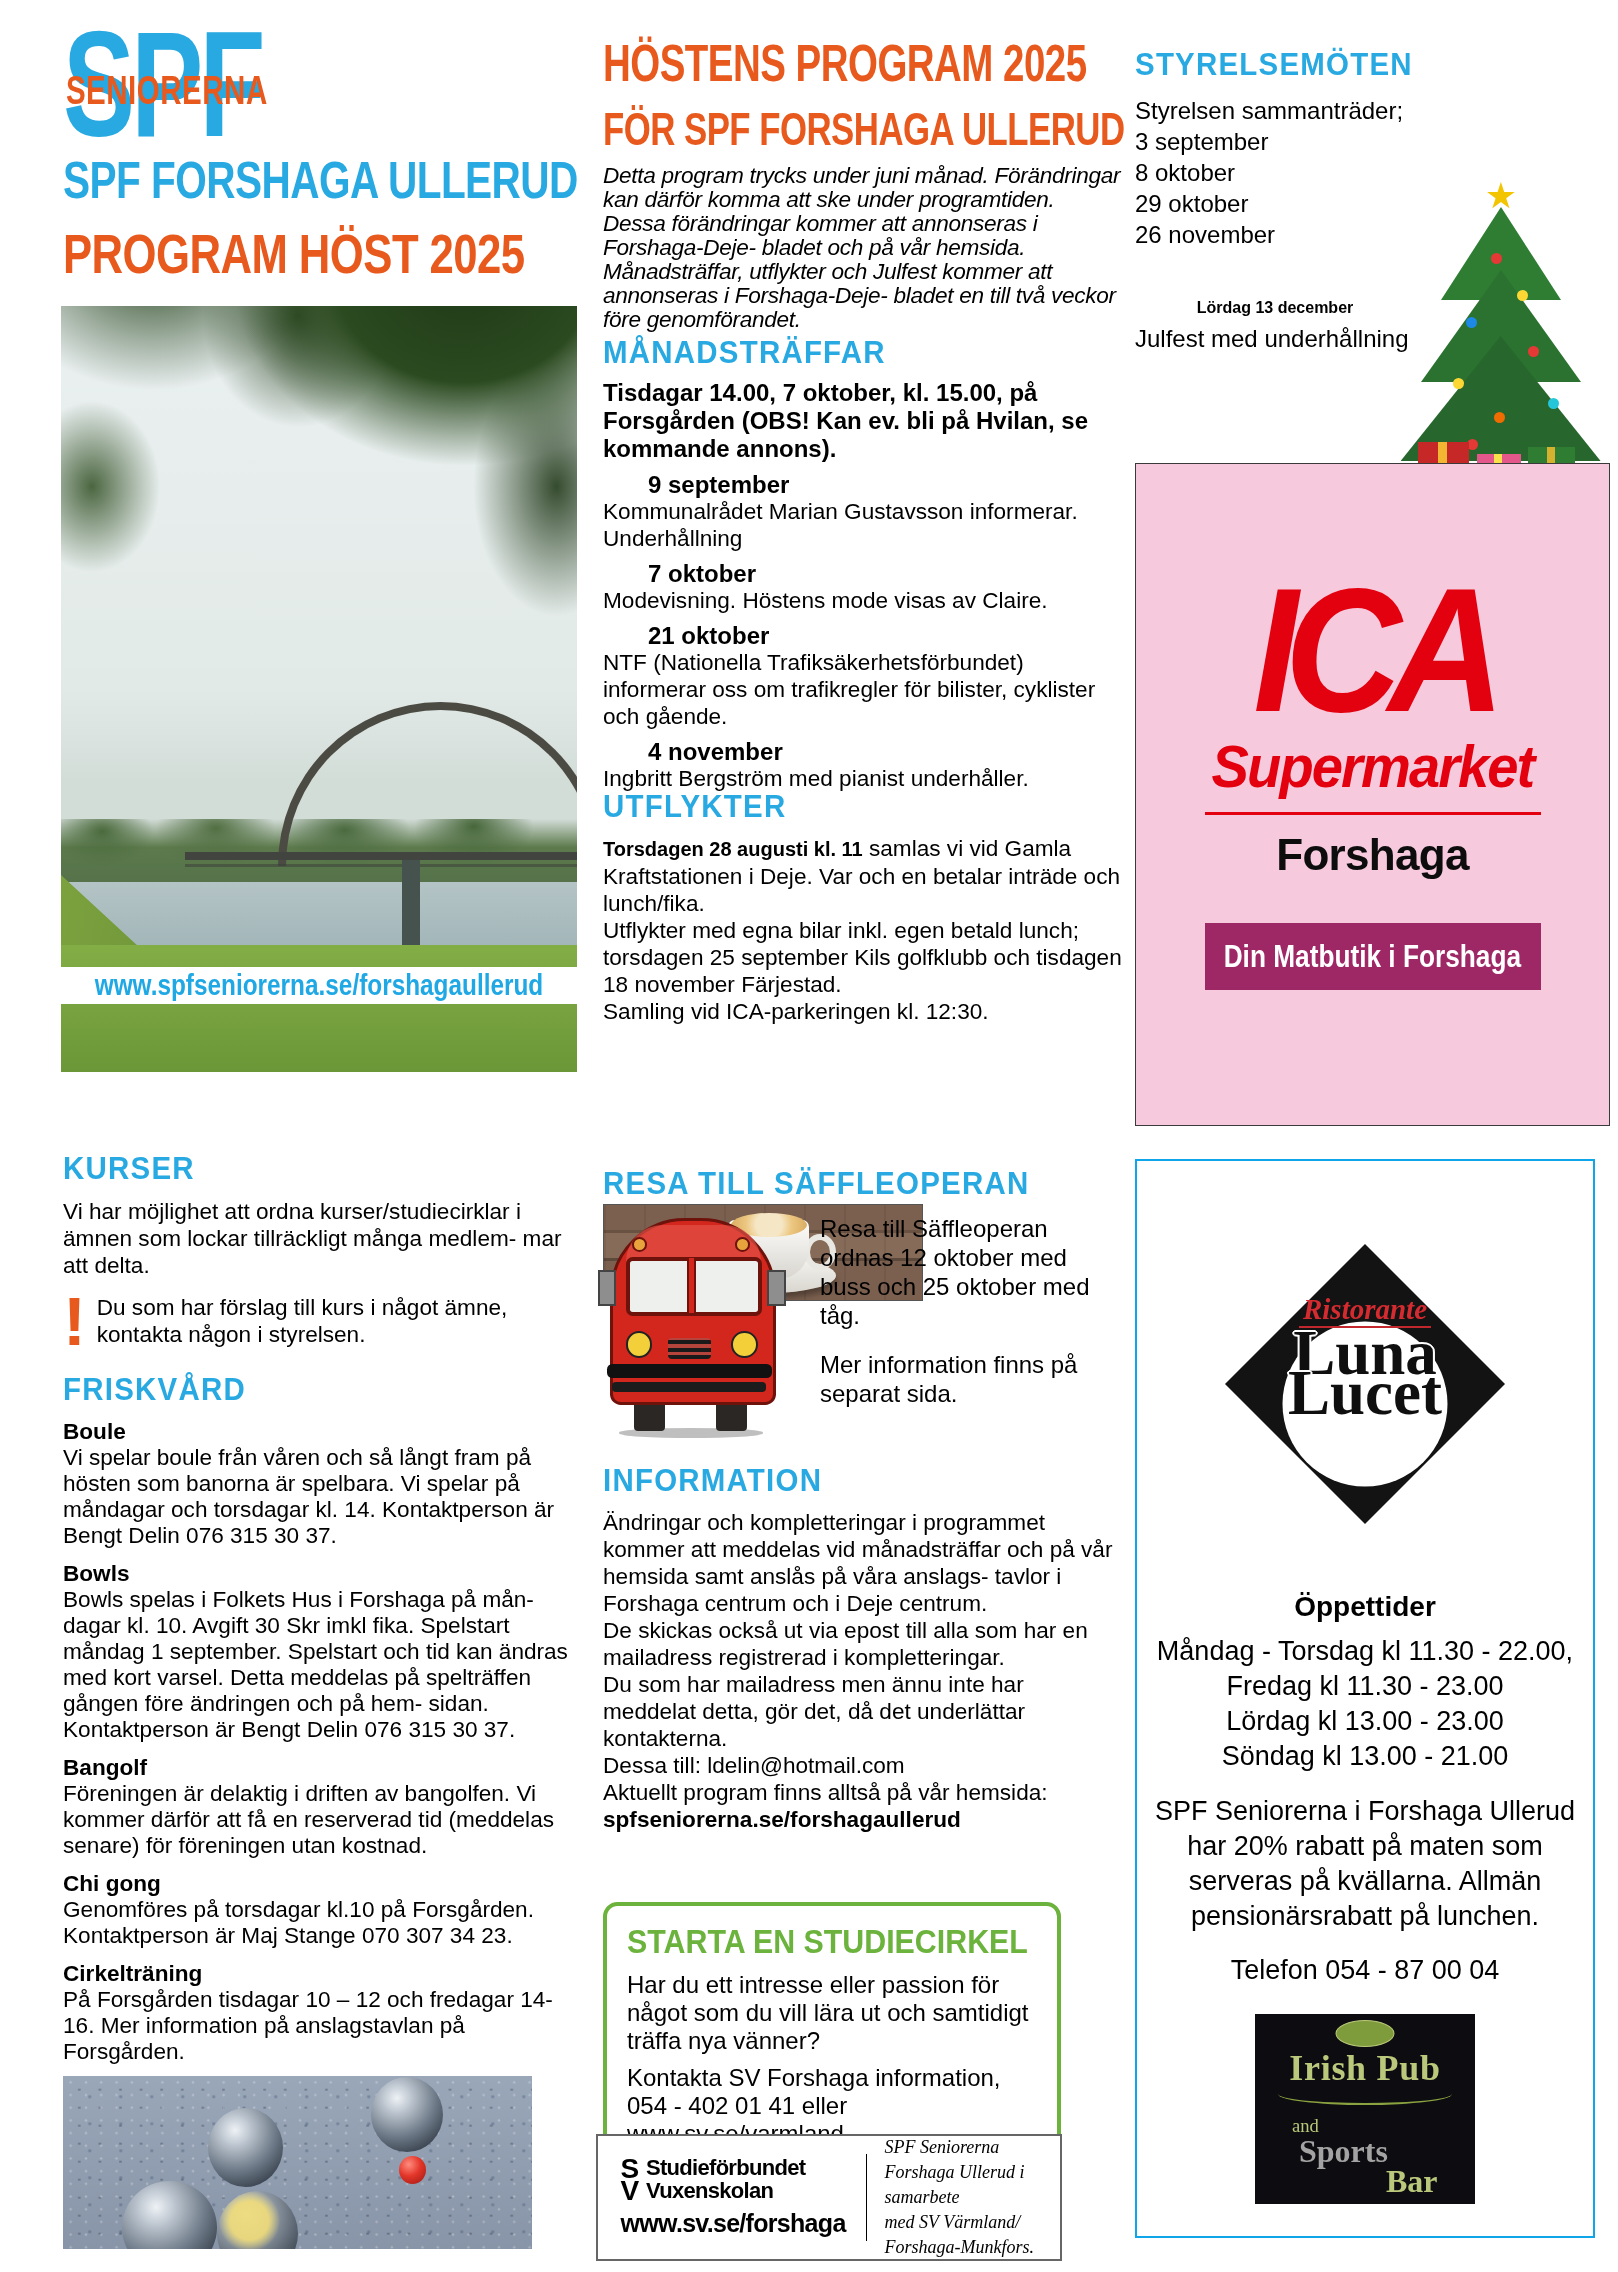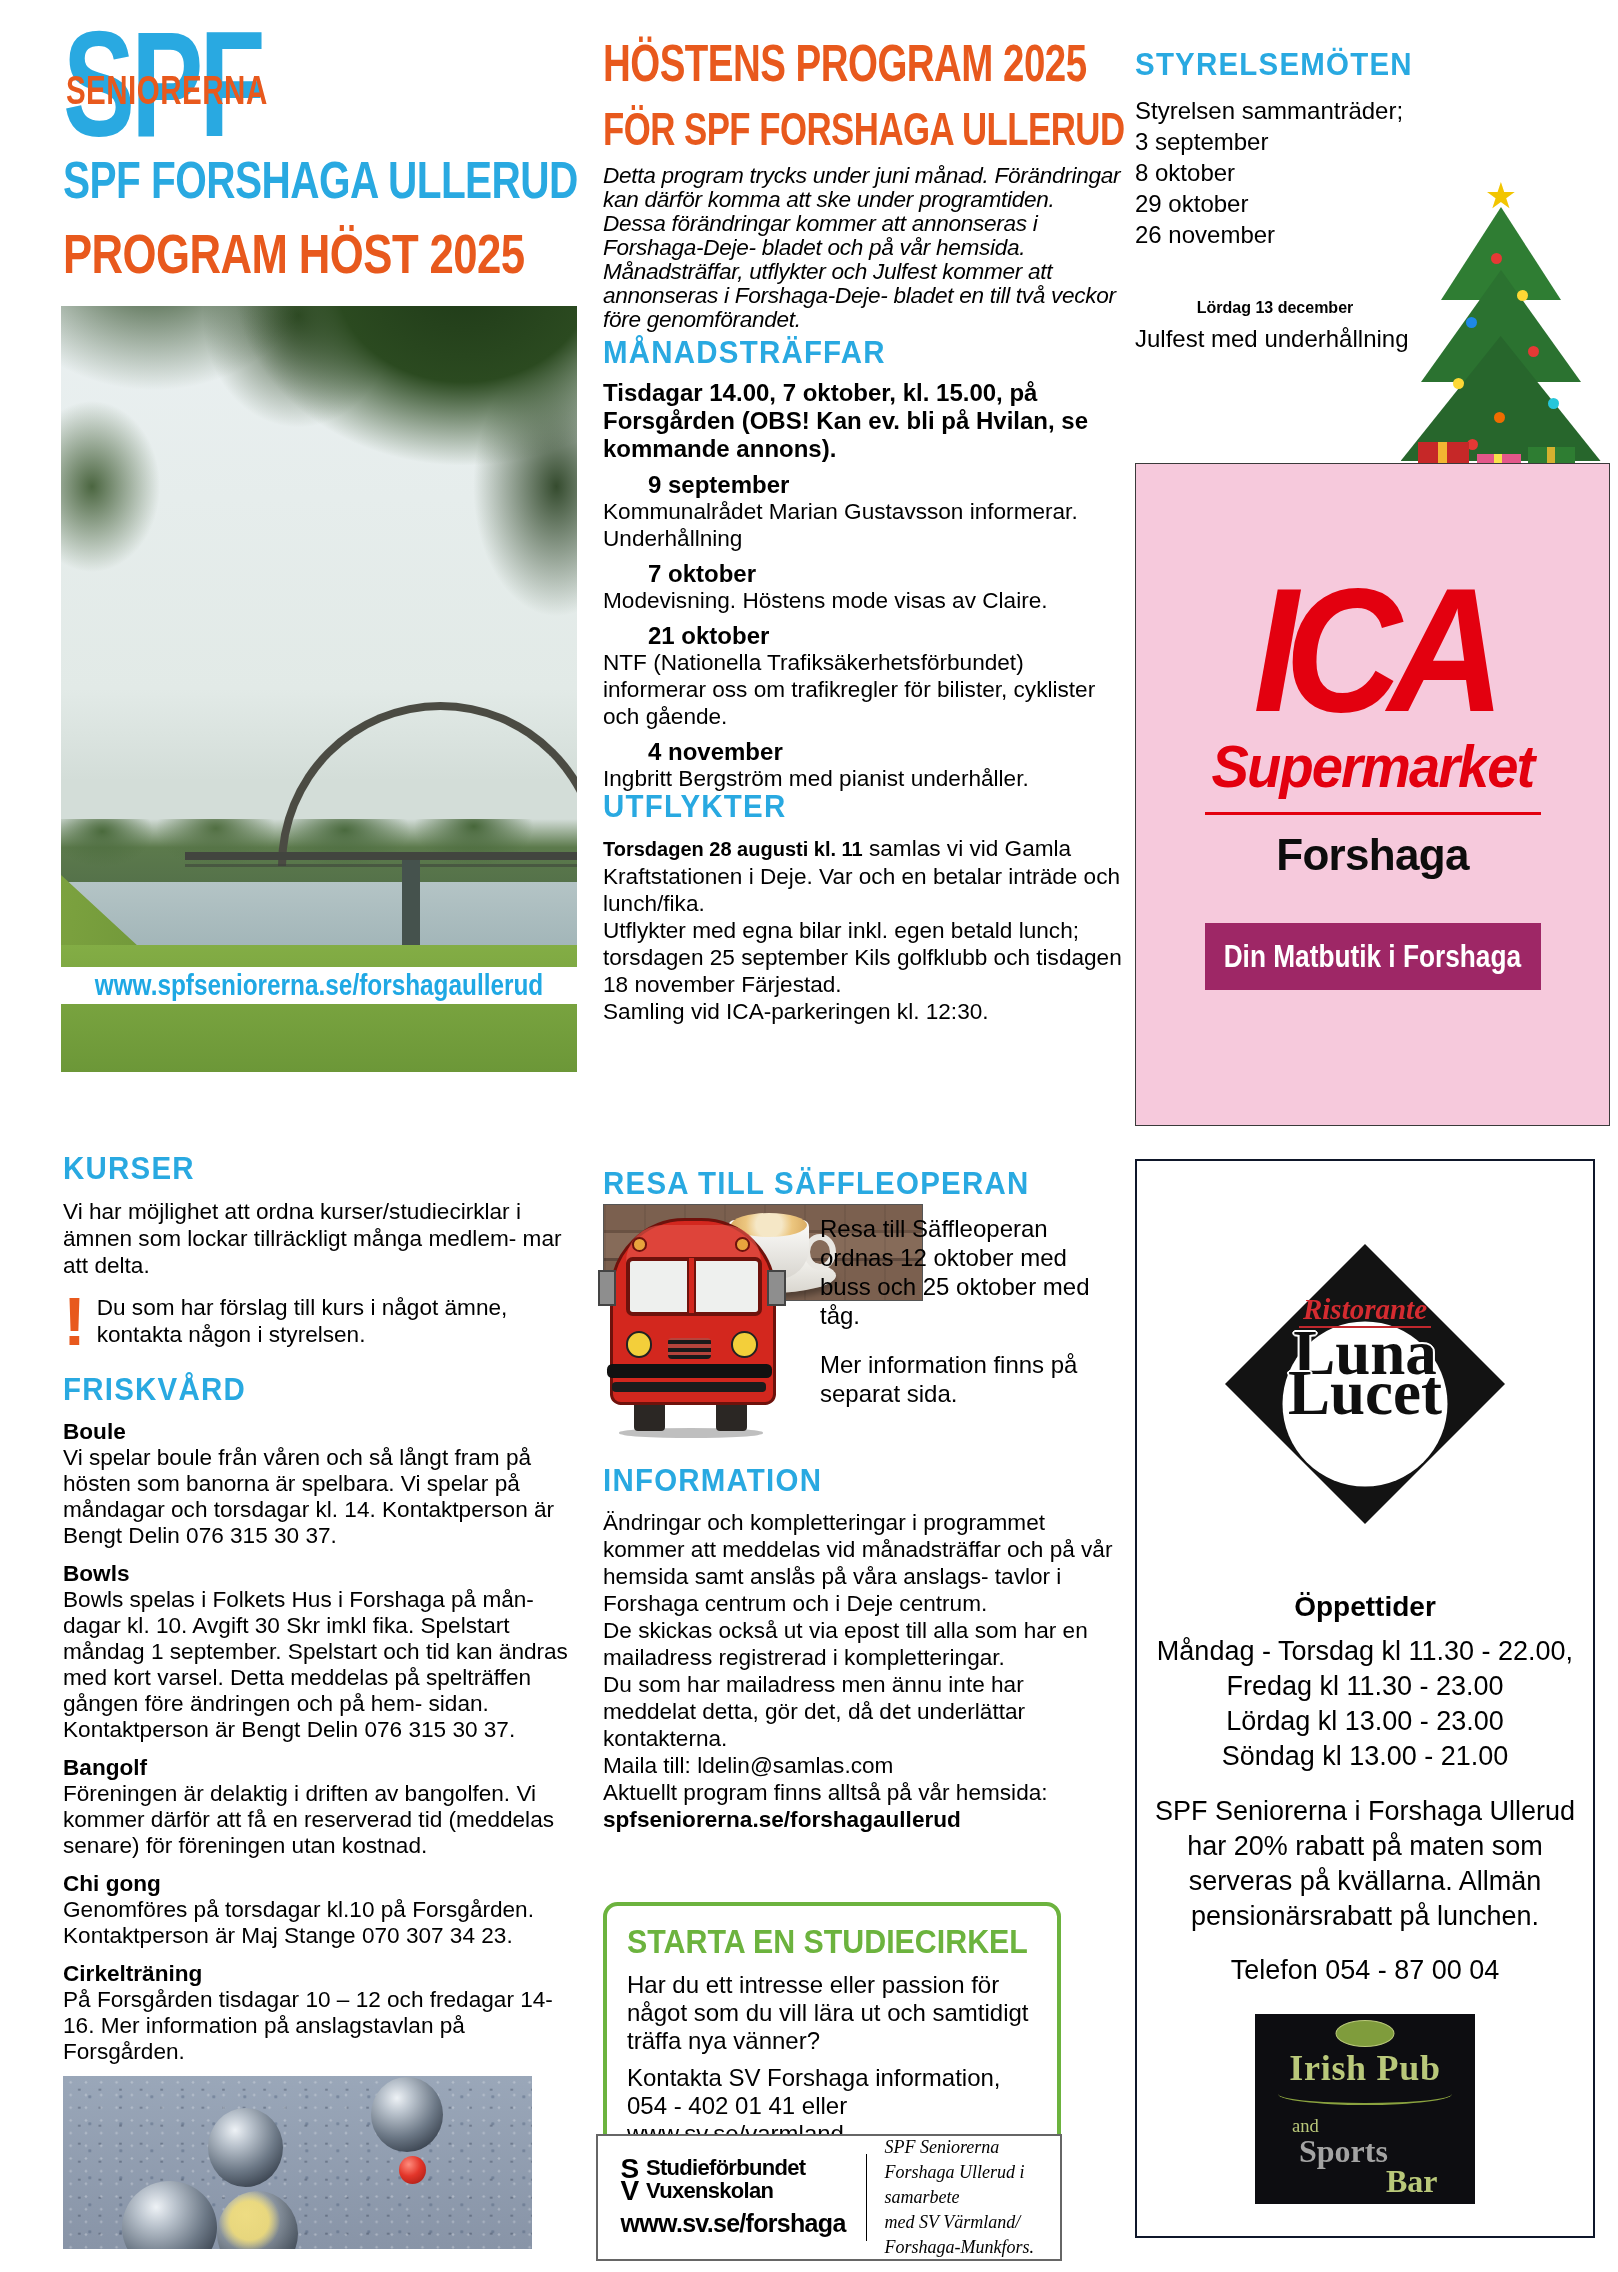--- a/index.html
+++ b/index.html
@@ -151,21 +151,21 @@
   
   .ica-box { width:475px; height:663px; background:#F6C9DC; border:1.3px solid #3a3a3a; box-sizing:border-box; text-align:center; }
   .ica-logo { margin-top:107px; font-size:176px; line-height:0.9; font-weight:900; font-style:italic; color:#E3000F; letter-spacing:-14.6px; transform:scaleX(0.92); transform-origin:center top; }
   .ica-sub { margin-top:4px; font-size:59px; font-weight:bold; font-style:italic; color:#E3000F; letter-spacing:-2px; transform:scaleX(0.95); transform-origin:center top; white-space:nowrap; }
   .ica-line { width:336px; height:3.3px; background:#E3000F; margin:10.7px auto 0 auto; }
   .ica-city { margin-top:14.6px; font-size:44px; font-weight:bold; color:#0d0d0d; letter-spacing:-0.7px; }
   .ica-bar { width:336px; height:67px; background:#9E2766; margin:43px auto 0 auto; display:flex; align-items:center; justify-content:center; }
   .ica-bar span { color:#fff; font-weight:bold; font-size:32px; transform:scaleX(0.82); white-space:nowrap; }
 
   
-  .luna-box { width:460px; height:1079px; background:#fff; border:2px solid #0f172a; box-sizing:border-box; }
+  .luna-box { width:460px; height:1079px; background:#fff; border:2px solid #0ea5e9; box-sizing:border-box; }
   .luna-wrap { position:relative; width:100%; height:286px; margin-top:80px; }
   .luna-diamond { position:absolute; left:50%; top:50%; width:198px; height:198px; background:#131313; transform:translate(-50%,-50%) rotate(45deg); }
   .luna-circle { position:absolute; left:50%; top:57%; transform:translate(-50%,-50%); width:165px; height:165px; background:#fff; border-radius:50%; }
   .luna-rist { position:absolute; left:0; right:0; top:52px; text-align:center; }
   .luna-rist span { font-family:"Liberation Serif", serif; font-style:italic; font-weight:bold; font-size:29px; color:#d42b30; border-bottom:2px solid #c1272d; padding:0 4px 1.3px 4px; }
   .luna-name { position:absolute; left:0; right:0; text-align:center; font-family:"Liberation Serif", serif; font-weight:bold; font-size:63px; line-height:56px; color:#0f0f0f;
     text-shadow:2px 0 #fff,-2px 0 #fff,0 2px #fff,0 -2px #fff,1.3px 1.3px #fff,-1.3px -1.3px #fff,1.3px -1.3px #fff,-1.3px 1.3px #fff; }
   .ln1 { top:84px; } .ln2 { top:124px; }
   .luna-open { text-align:center; font-weight:bold; font-size:28px; margin-top:64px; }
   .luna-hours { text-align:center; font-size:27px; line-height:35px; margin-top:10.7px; }
@@ -318,21 +318,21 @@
         <p style="margin-top:20px;">Mer information finns på separat sida.</p>
       </div>
     </div>
   </div>
 
   <div class="abs body-t" style="left:603px; top:1464px; width:519px;">
     <div class="sec">INFORMATION</div>
     <p style="margin-top:10.7px;">Ändringar och kompletteringar i programmet kommer att meddelas vid månadsträffar och på vår hemsida samt anslås på våra anslags- tavlor i Forshaga centrum och i Deje centrum.</p>
     <p class="mt24">De skickas också ut via epost till alla som har en mailadress registrerad i kompletteringar.</p>
     <p class="mt24">Du som har mailadress men ännu inte har meddelat detta, gör det, då det underlättar kontakterna.</p>
-    <p>Maila till: ldelin@samlas.com</p>
+    <p>Dessa till: ldelin@hotmail.com</p>
     <p class="mt24">Aktuellt program finns alltså på vår hemsida:</p>
     <p class="bold">spfseniorerna.se/forshagaullerud</p>
   </div>
 
   <div class="abs greenbox" style="left:603px; top:1902px;">
     <div class="gh">STARTA EN STUDIECIRKEL</div>
     <p>Har du ett intresse eller passion för något som du vill lära ut och samtidigt träffa nya vänner?</p>
     <p>Kontakta SV Forshaga information, 054 - 402 01 41 eller www.sv.se/varmland.</p>
   </div>
 

